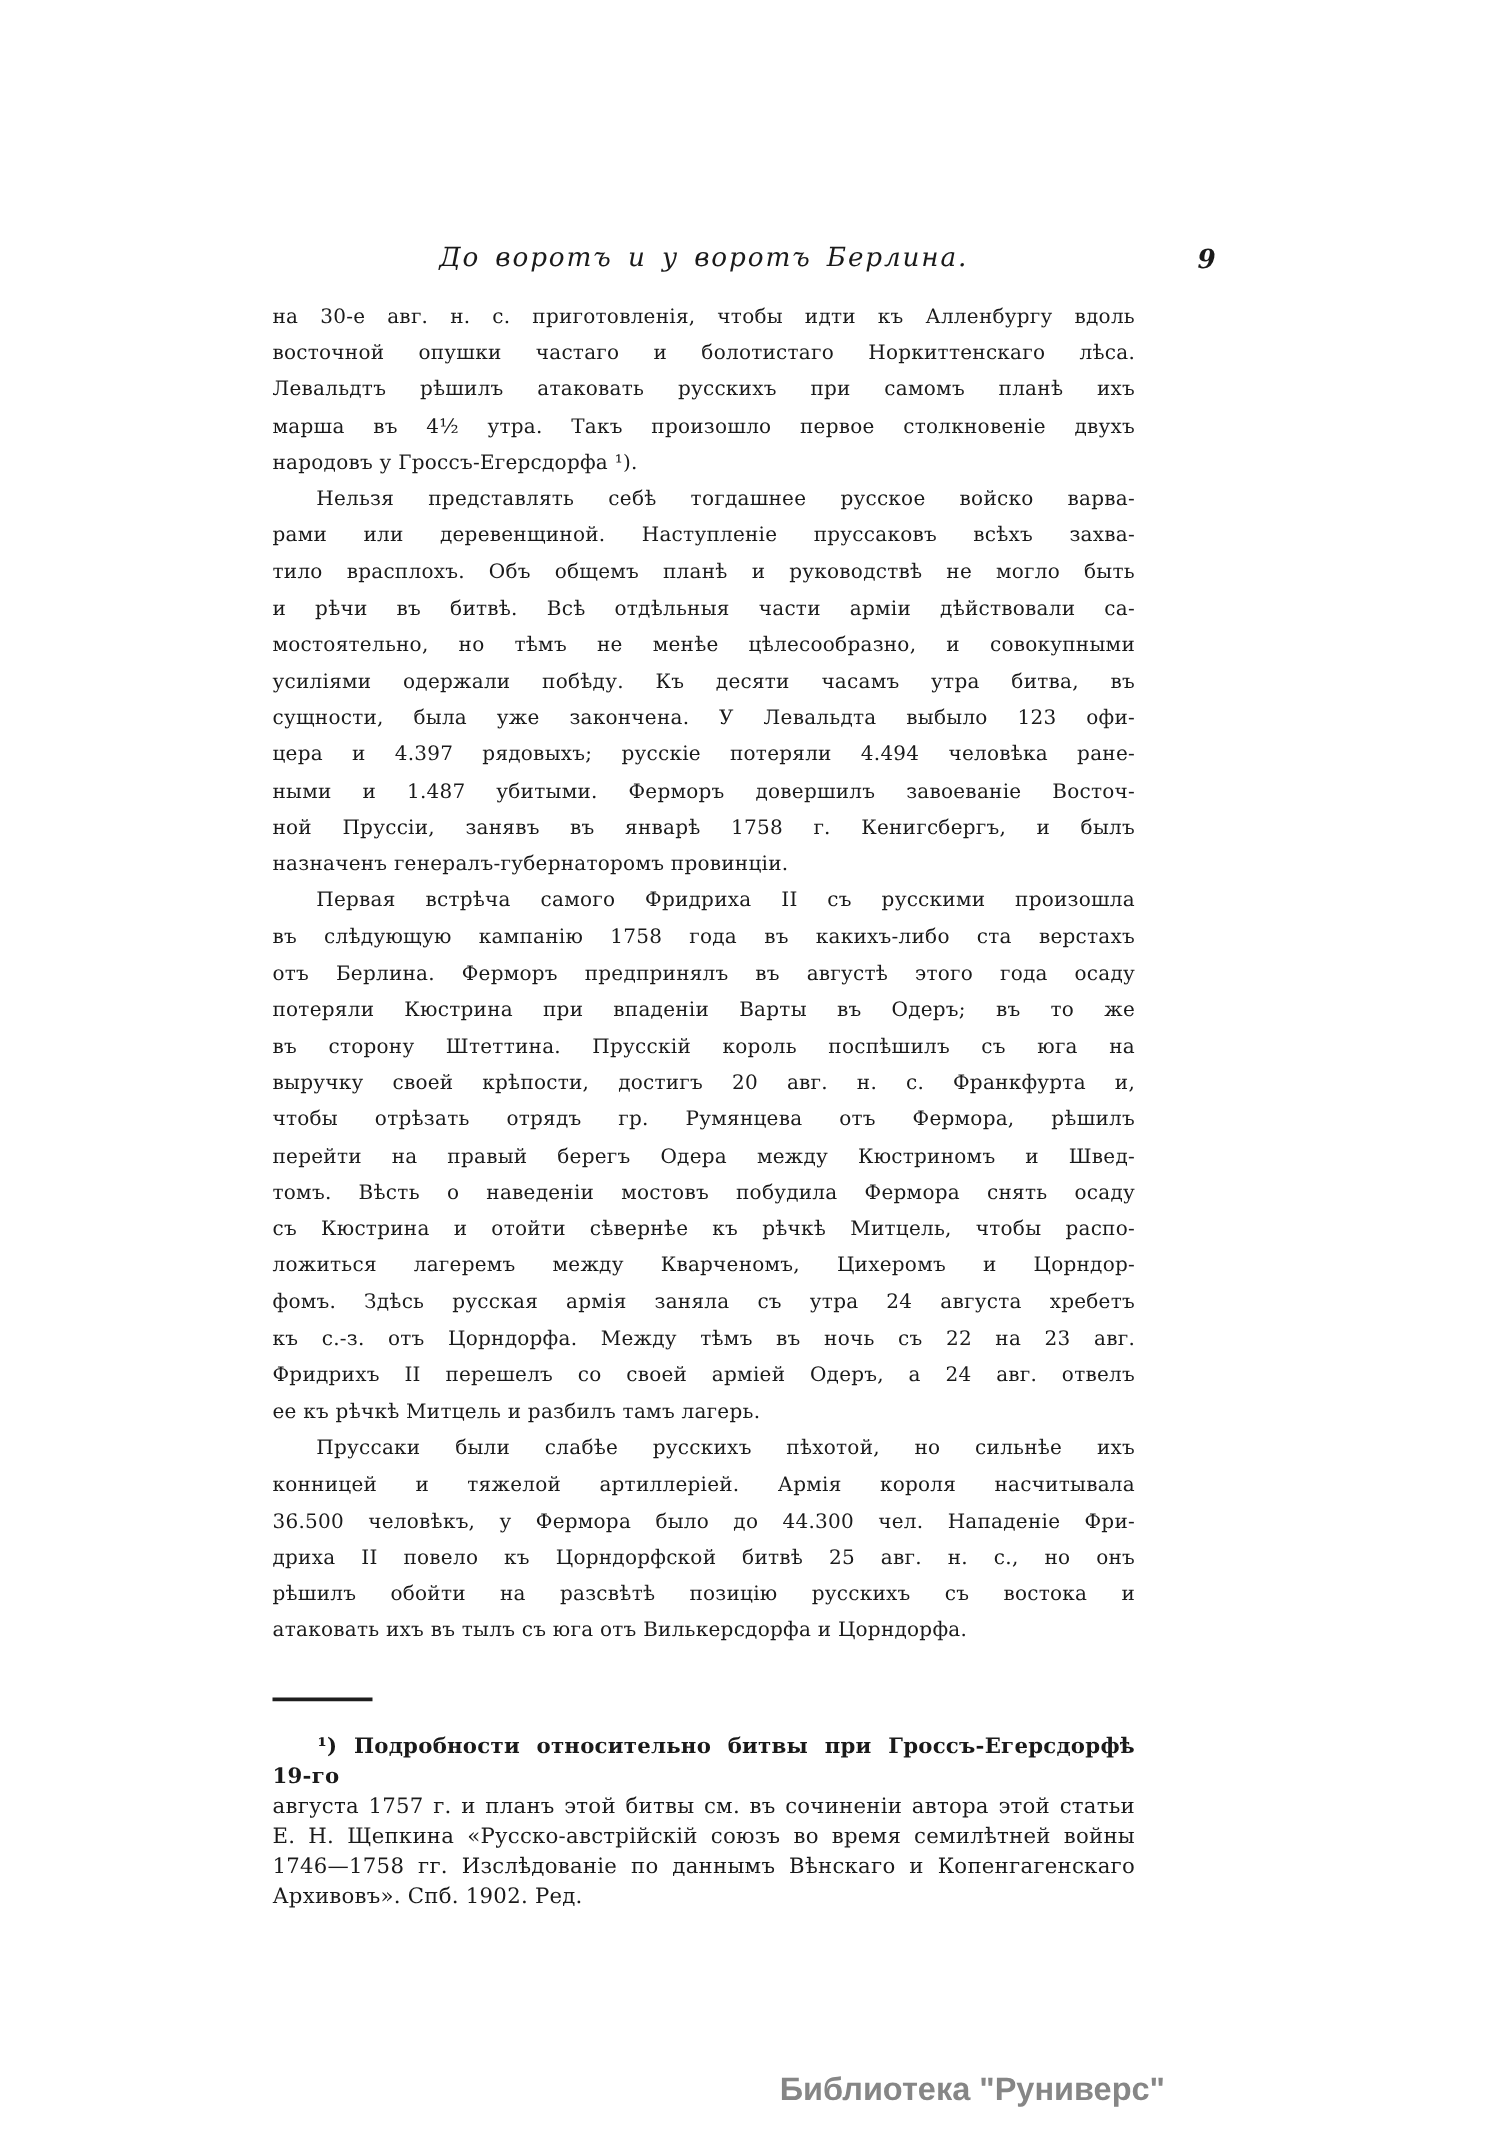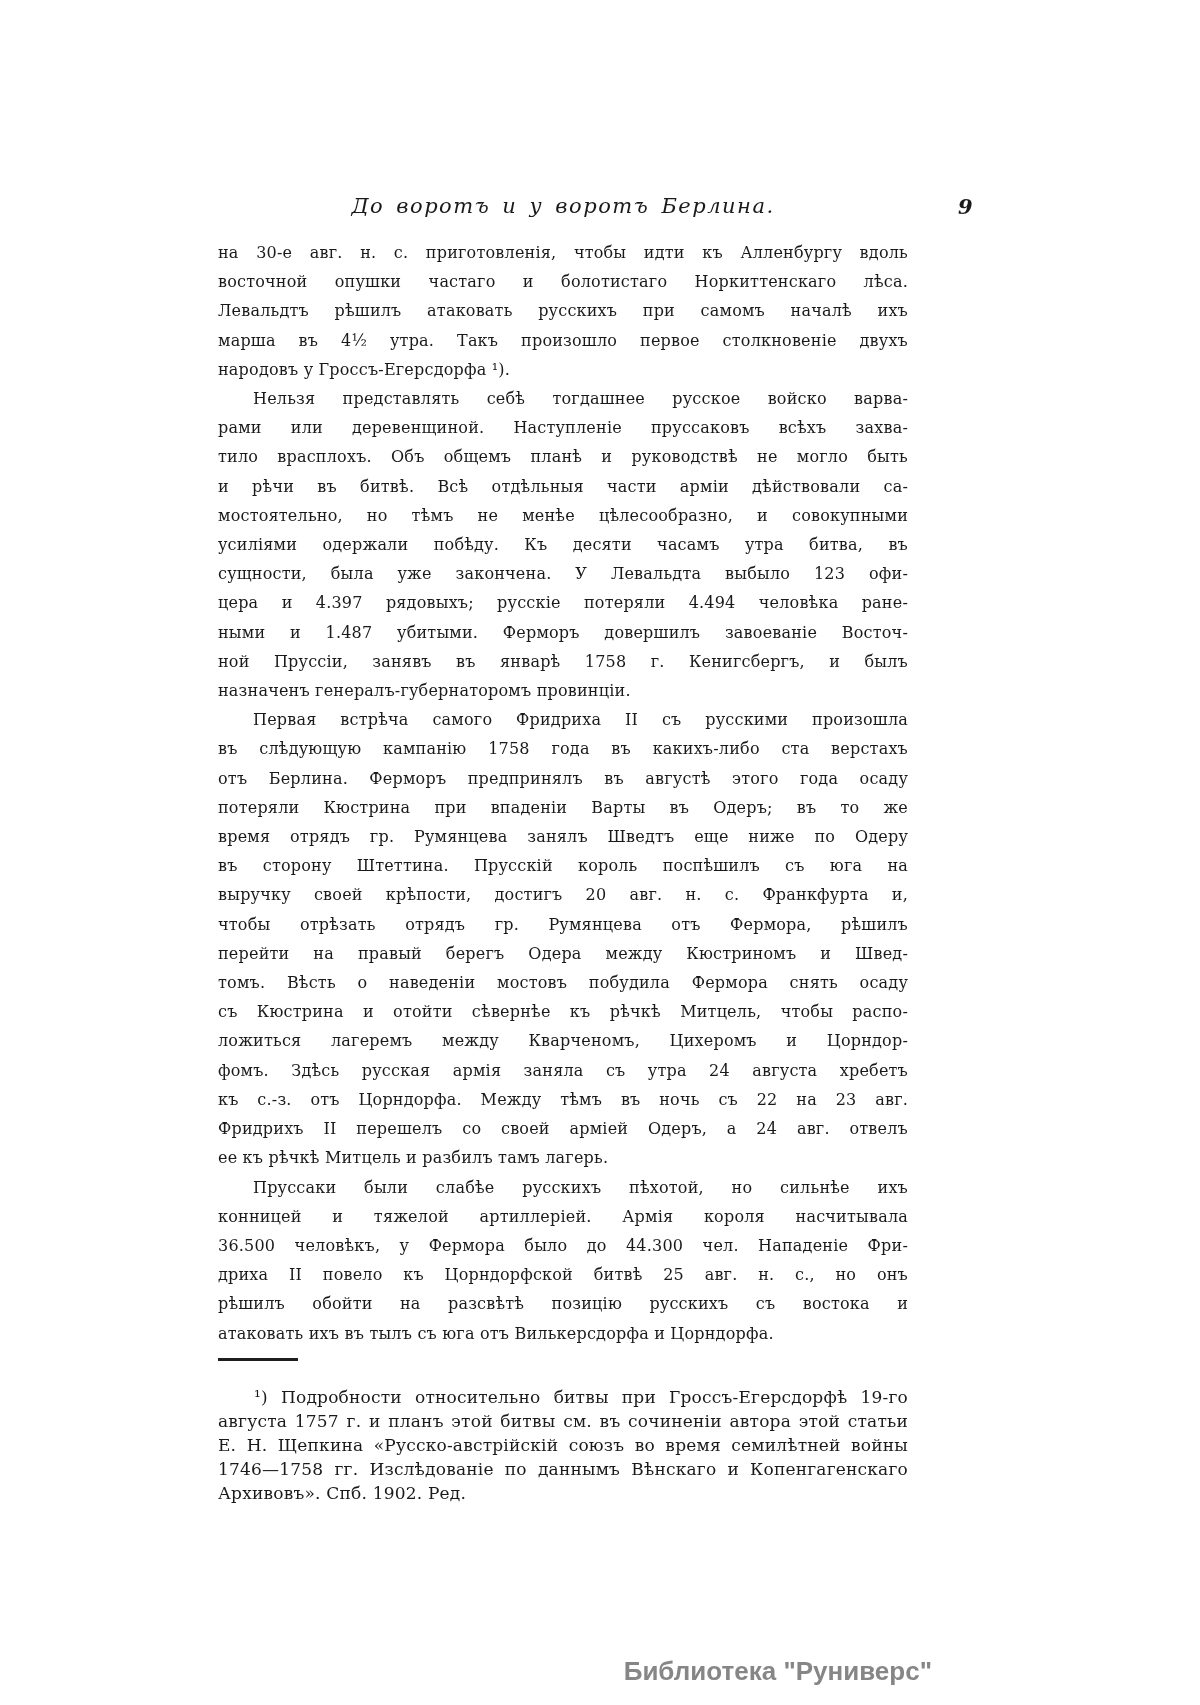--- a/index.html
+++ b/index.html
@@ -62,21 +62,21 @@
     background: #1e1e1e;
     margin-bottom: 24px;
   }
   .fn-line {
     font-size: 17px;
     line-height: 24px;
     text-align: justify;
     text-align-last: justify;
     letter-spacing: 0.2px;
   }
-  .fn-line:first-child { text-indent: 36px; }
+  .fn-line:first-child { text-indent: 36px; font-weight: bold; }
   .fn-line.last { text-align-last: left; }
   .watermark {
     position: absolute;
     right: 144px;
     top: 1640px;
     font-family: "Liberation Sans", sans-serif;
     font-size: 26px;
     font-weight: 600;
     color: #868686;
   }
@@ -90,21 +90,21 @@
 
     <div class="running-header">
       <div class="running-title">До воротъ и у воротъ Берлина.</div>
       <div class="page-number">9</div>
     </div>
 
     <div>
         <div class="para">
           <div class="line">на 30-е авг. н. с. приготовленія, чтобы идти къ Алленбургу вдоль</div>
           <div class="line">восточной опушки частаго и болотистаго Норкиттенскаго лѣса.</div>
-          <div class="line">Левальдтъ рѣшилъ атаковать русскихъ при самомъ началѣ ихъ</div>
+          <div class="line">Левальдтъ рѣшилъ атаковать русскихъ при самомъ планѣ ихъ</div>
           <div class="line">марша въ 4½ утра. Такъ произошло первое столкновеніе двухъ</div>
           <div class="line last">народовъ у Гроссъ-Егерсдорфа ¹).</div>
         </div>
         <div class="para indent">
           <div class="line">Нельзя представлять себѣ тогдашнее русское войско варва-</div>
           <div class="line">рами или деревенщиной. Наступленіе пруссаковъ всѣхъ захва-</div>
           <div class="line">тило врасплохъ. Объ общемъ планѣ и руководствѣ не могло быть</div>
           <div class="line">и рѣчи въ битвѣ. Всѣ отдѣльныя части арміи дѣйствовали са-</div>
           <div class="line">мостоятельно, но тѣмъ не менѣе цѣлесообразно, и совокупными</div>
           <div class="line">усиліями одержали побѣду. Къ десяти часамъ утра битва, въ</div>
@@ -112,21 +112,20 @@
           <div class="line">цера и 4.397 рядовыхъ; русскіе потеряли 4.494 человѣка ране-</div>
           <div class="line">ными и 1.487 убитыми. Ферморъ довершилъ завоеваніе Восточ-</div>
           <div class="line">ной Пруссіи, занявъ въ январѣ 1758 г. Кенигсбергъ, и былъ</div>
           <div class="line last">назначенъ генералъ-губернаторомъ провинціи.</div>
         </div>
         <div class="para indent">
           <div class="line">Первая встрѣча самого Фридриха II съ русскими произошла</div>
           <div class="line">въ слѣдующую кампанію 1758 года въ какихъ-либо ста верстахъ</div>
           <div class="line">отъ Берлина. Ферморъ предпринялъ въ августѣ этого года осаду</div>
           <div class="line">потеряли Кюстрина при впаденіи Варты въ Одеръ; въ то же</div>
-          <div class="line">время отрядъ гр. Румянцева занялъ Шведтъ еще ниже по Одеру</div>
           <div class="line">въ сторону Штеттина. Прусскій король поспѣшилъ съ юга на</div>
           <div class="line">выручку своей крѣпости, достигъ 20 авг. н. с. Франкфурта и,</div>
           <div class="line">чтобы отрѣзать отрядъ гр. Румянцева отъ Фермора, рѣшилъ</div>
           <div class="line">перейти на правый берегъ Одера между Кюстриномъ и Швед-</div>
           <div class="line">томъ. Вѣсть о наведеніи мостовъ побудила Фермора снять осаду</div>
           <div class="line">съ Кюстрина и отойти сѣвернѣе къ рѣчкѣ Митцель, чтобы распо-</div>
           <div class="line">ложиться лагеремъ между Кварченомъ, Цихеромъ и Цорндор-</div>
           <div class="line">фомъ. Здѣсь русская армія заняла съ утра 24 августа хребетъ</div>
           <div class="line">къ с.-з. отъ Цорндорфа. Между тѣмъ въ ночь съ 22 на 23 авг.</div>
           <div class="line">Фридрихъ II перешелъ со своей арміей Одеръ, а 24 авг. отвелъ</div>

